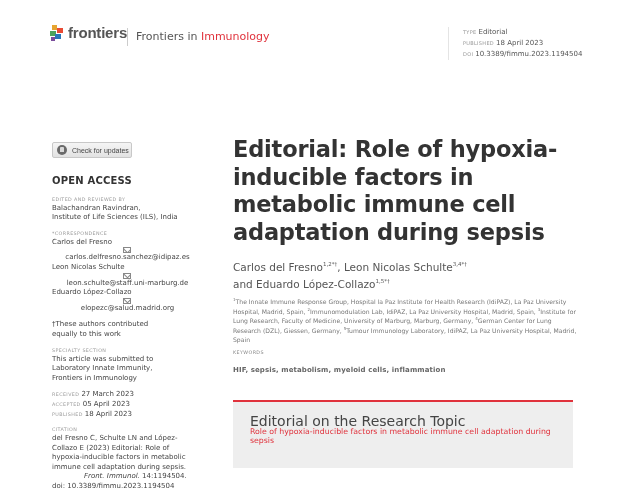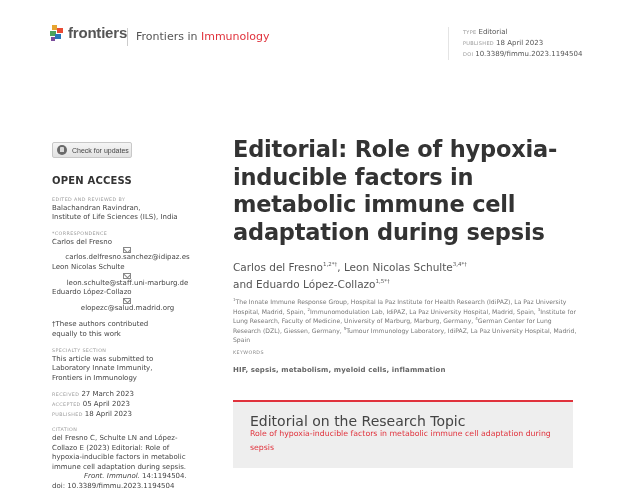--- a/index.html
+++ b/index.html
@@ -44,21 +44,21 @@
     .title { position: absolute; left: 233px; top: 136px; width: 330px; font-size: 22.5px; line-height: 27.5px; color: #333; font-family: "DejaVu Sans", sans-serif; font-weight: bold; letter-spacing: -0.2px; }
     .authors { position: absolute; left: 233px; top: 259px; width: 340px; font-size: 10.5px; line-height: 17px; color: #555; }
     .authors sup { font-size: 5.5px; vertical-align: 5px; line-height: 0; }
     .affil { position: absolute; left: 233px; top: 297px; width: 345px; font-size: 6.1px; line-height: 9.6px; color: #777; }
     .affil sup { font-size: 4px; vertical-align: 3px; line-height: 0; }
     .kw-lbl { position: absolute; left: 233px; top: 350px; font-size: 4.8px; color: #888; letter-spacing: 0.4px; }
     .kw { position: absolute; left: 233px; top: 366px; font-size: 7px; color: #666; font-weight: bold; letter-spacing: 0.1px; }
 
     .topic-box { position: absolute; left: 233px; top: 400px; width: 340px; height: 68px; background: #eeeeee; border-top: 2px solid #e0323c; padding: 13px 0 0 17px; }
     .topic-lbl { font-size: 14px; color: #444; line-height: 12px; }
-    .topic-link { font-size: 7.8px; color: #e0323c; line-height: 14px; width: 320px; }
+    .topic-link { font-size: 7.8px; color: #e0323c; line-height: 9px; width: 320px; }
   </style>
 </head>
 <body>
 
 <div class="logo">
   <div class="logo-mark">
     <span class="lm1"></span>
       <span class="lm2"></span>
       <span class="lm3"></span>
       <span class="lm4"></span>

